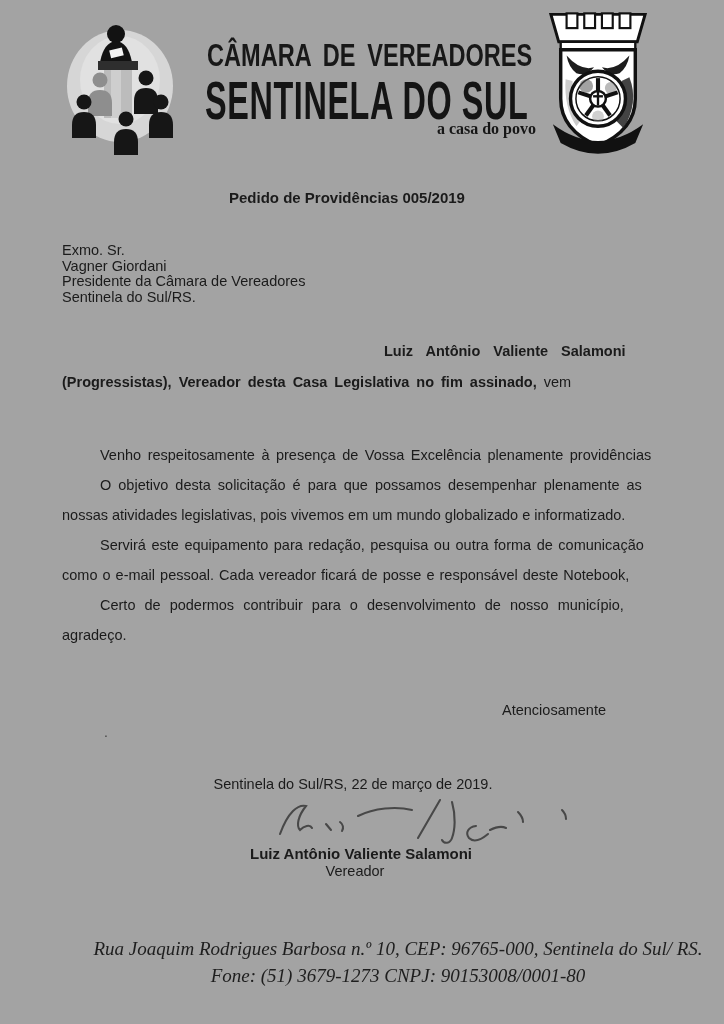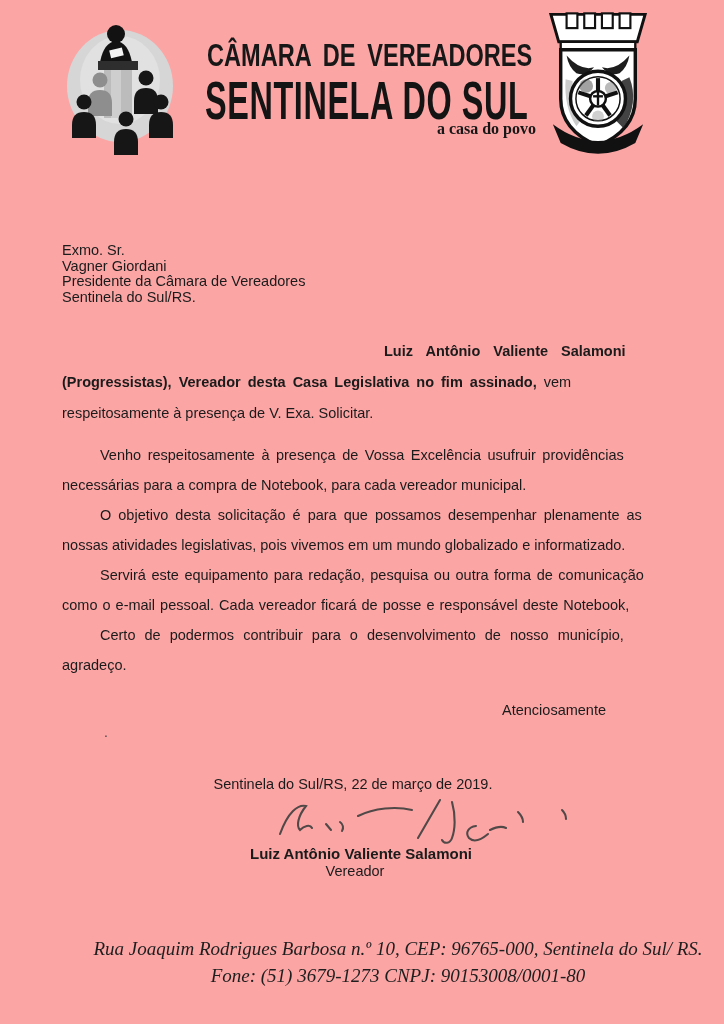--- a/index.html
+++ b/index.html
@@ -1,19 +1,19 @@
 <!DOCTYPE html>
 <html><head>
 <meta charset="utf-8">
 <style>
   html,body{margin:0;padding:0;background:#888;}
   .page{
     position:relative;
     width:724px;height:1024px;
-    background:#fca5a5;
+    background:#a3a3a3;
     color:#1b1b1b;
     font-family:"Liberation Sans", sans-serif;
     overflow:hidden;
     margin:0 auto;
   }
   
   .logo{position:absolute;left:64px;top:22px;}
   .crest{position:absolute;left:545px;top:8px;}
   .org{position:absolute;left:205px;top:36px;width:345px;}
   .org1{position:absolute;left:2px;top:2px;white-space:nowrap;
@@ -127,37 +127,36 @@
     </g>
     <circle cx="54" cy="92" r="8" fill="#fff" stroke="#111" stroke-width="2.5"></circle>
     <g stroke="#111" stroke-width="2.4">
       <line x1="54" y1="85" x2="54" y2="99"></line>
       <line x1="49" y1="89.5" x2="59" y2="89.5"></line>
     </g>
 
     <path d="M8 118 Q54 152 100 118 L92 137 Q54 159 16 137 Z" fill="#111"></path>
   </svg>
 
+  <div class="title">Pedido de Providências 005/2019</div>
 
   <div class="recipient">
     <div>Exmo. Sr.</div>
     <div>Vagner Giordani</div>
     <div>Presidente da Câmara de Vereadores</div>
     <div>Sentinela do Sul/RS.</div>
   </div>
 
   <div class="textblock intro">
     <div class="pline bigind b" style="word-spacing:9px">Luiz Antônio Valiente Salamoni</div>
     <div class="pline" style="word-spacing:3px"><span class="b">(Progressistas), Vereador desta Casa Legislativa no fim assinado,</span><span> vem</span></div>
-    <div class="pline">respeitosamente à presença de V. Exa. Solicitar.</div>
   </div>
 
   <div class="textblock bodyp">
-    <div class="pline ind" style="word-spacing:2.5px">Venho respeitosamente à presença de Vossa Excelência usufruir providências</div>
-    <div class="pline">necessárias para a compra de Notebook, para cada vereador municipal.</div>
+    <div class="pline ind" style="word-spacing:2.5px">Venho respeitosamente à presença de Vossa Excelência plenamente providências</div>
     <div class="pline ind" style="word-spacing:3px">O objetivo desta solicitação é para que possamos desempenhar plenamente as</div>
     <div class="pline">nossas atividades legislativas, pois vivemos em um mundo globalizado e informatizado.</div>
     <div class="pline ind" style="word-spacing:1.5px">Servirá este equipamento para redação, pesquisa ou outra forma de comunicação</div>
     <div class="pline" style="word-spacing:1px">como o e-mail pessoal. Cada vereador ficará de posse e responsável deste Notebook,</div>
     <div class="pline ind" style="word-spacing:5px">Certo de podermos contribuir para o desenvolvimento de nosso município,</div>
     <div class="pline">agradeço.</div>
   </div>
 
   <div class="closing">Atenciosamente</div>
   <div class="straydot">.</div>

